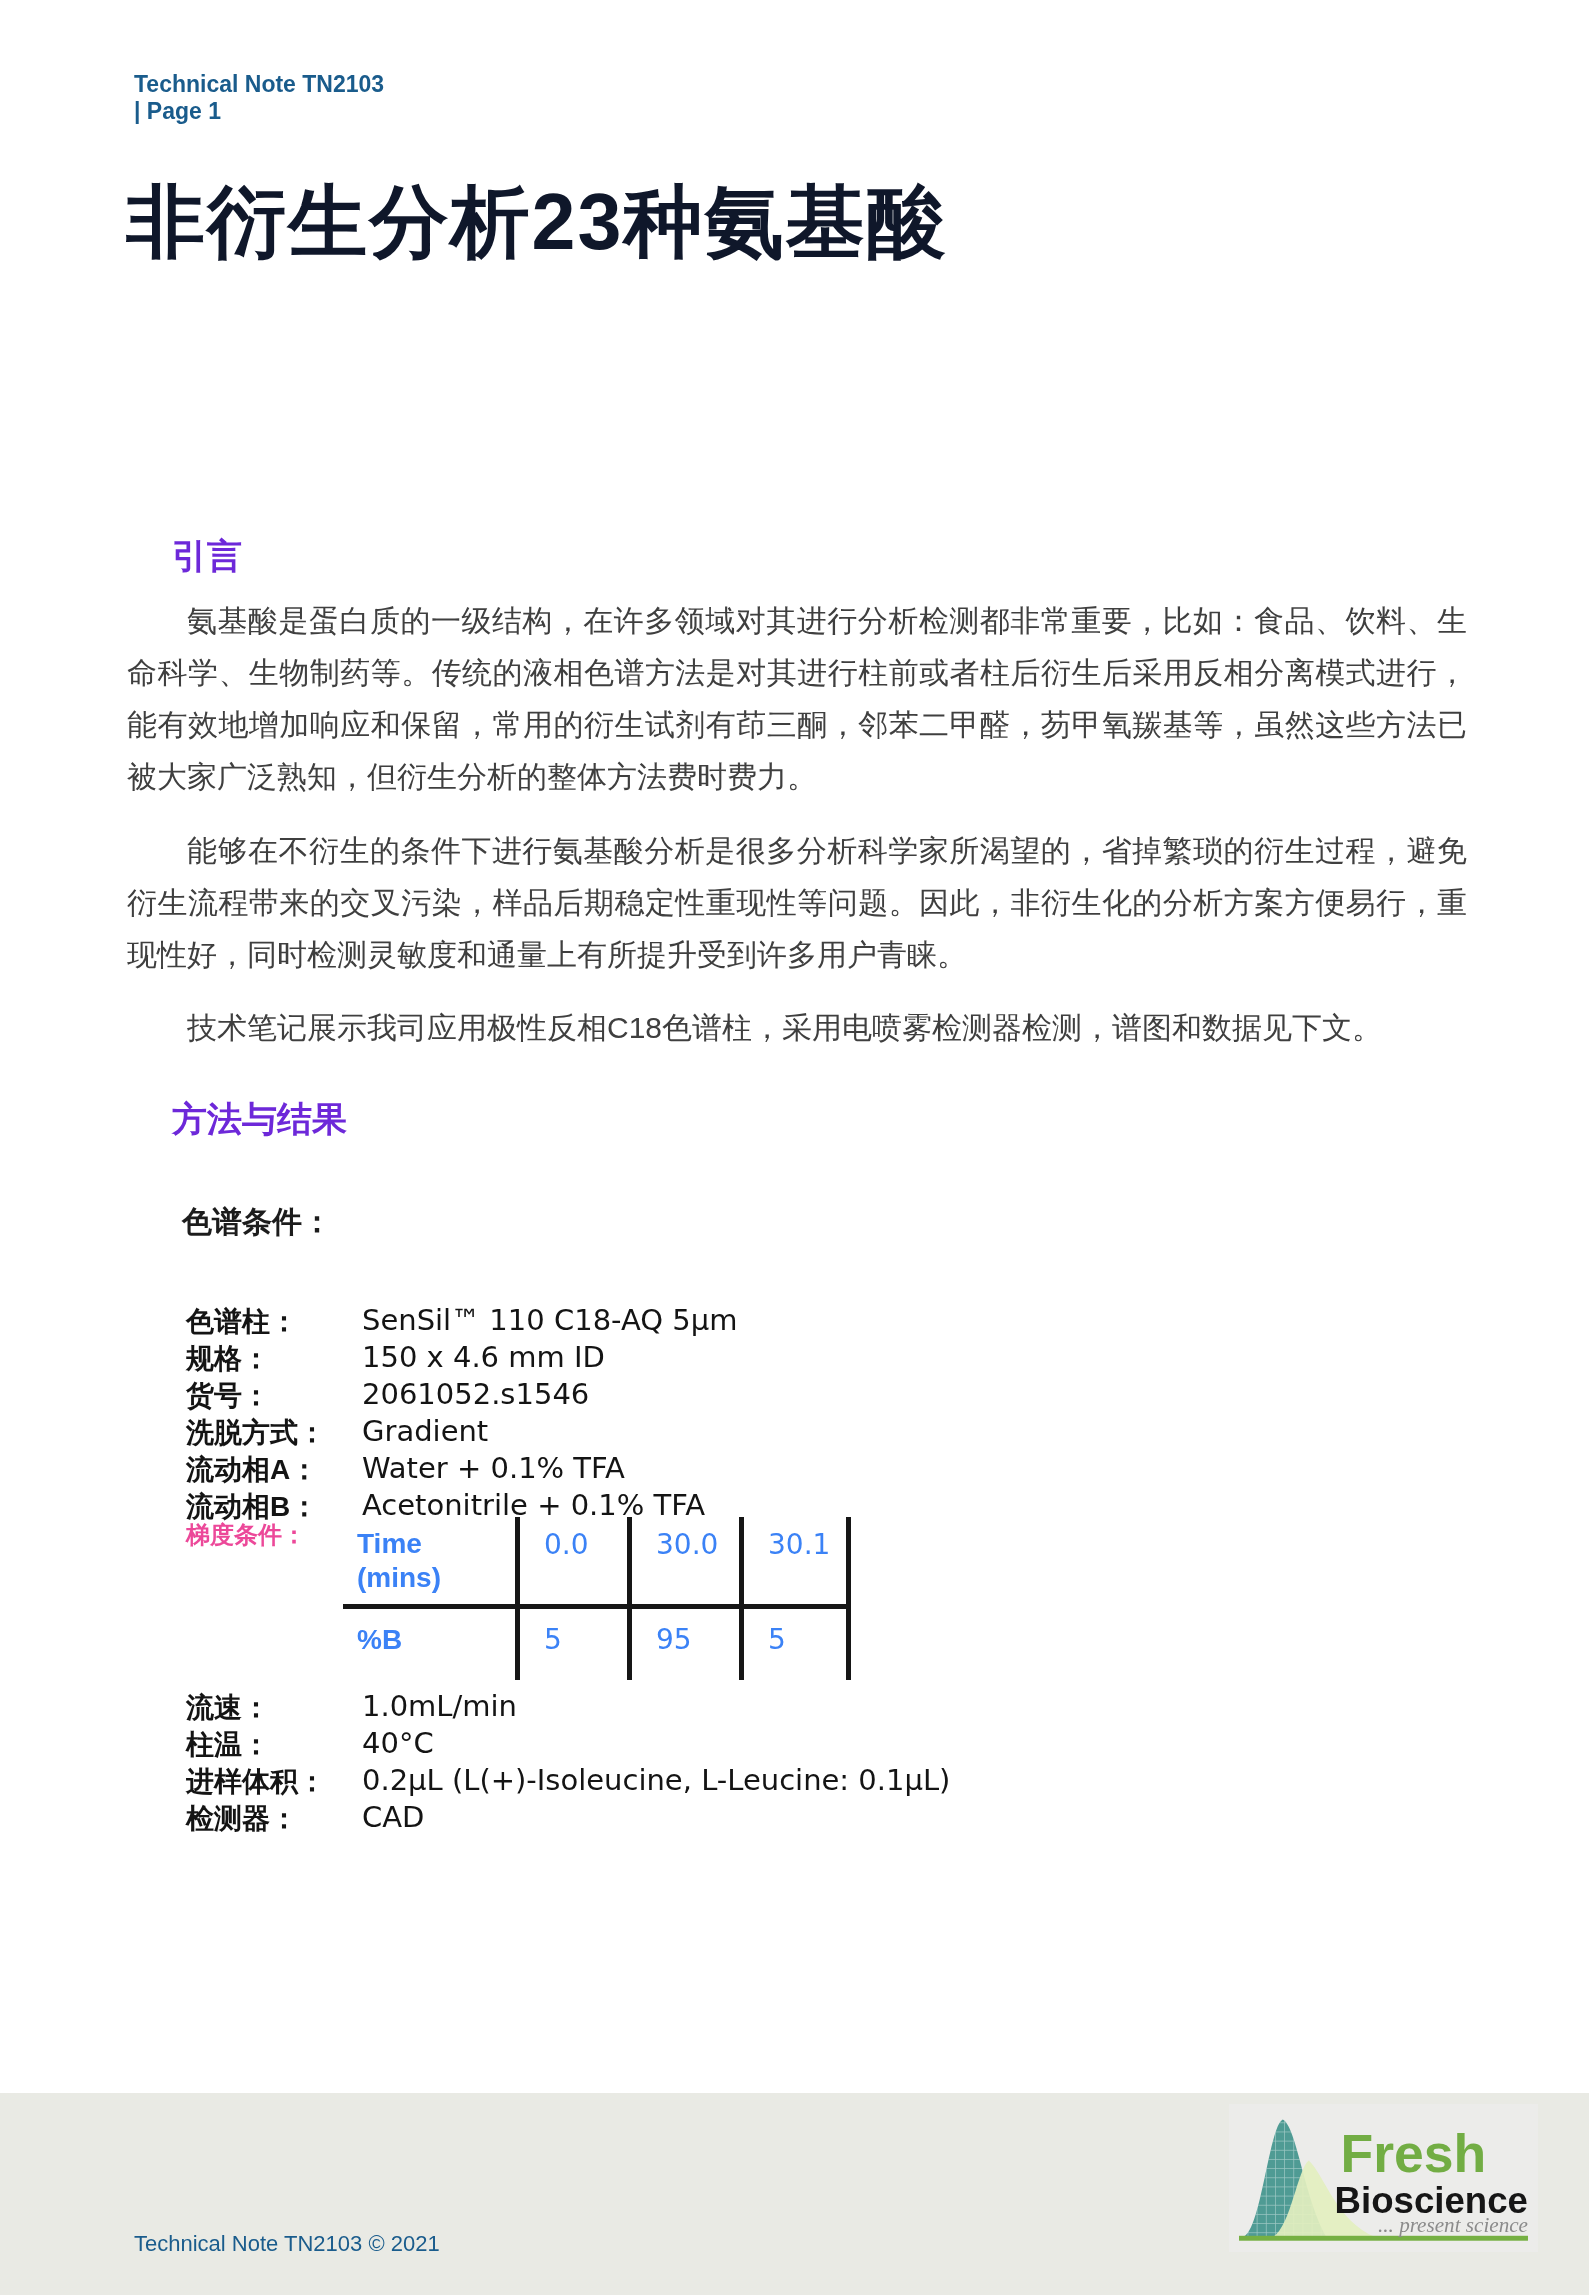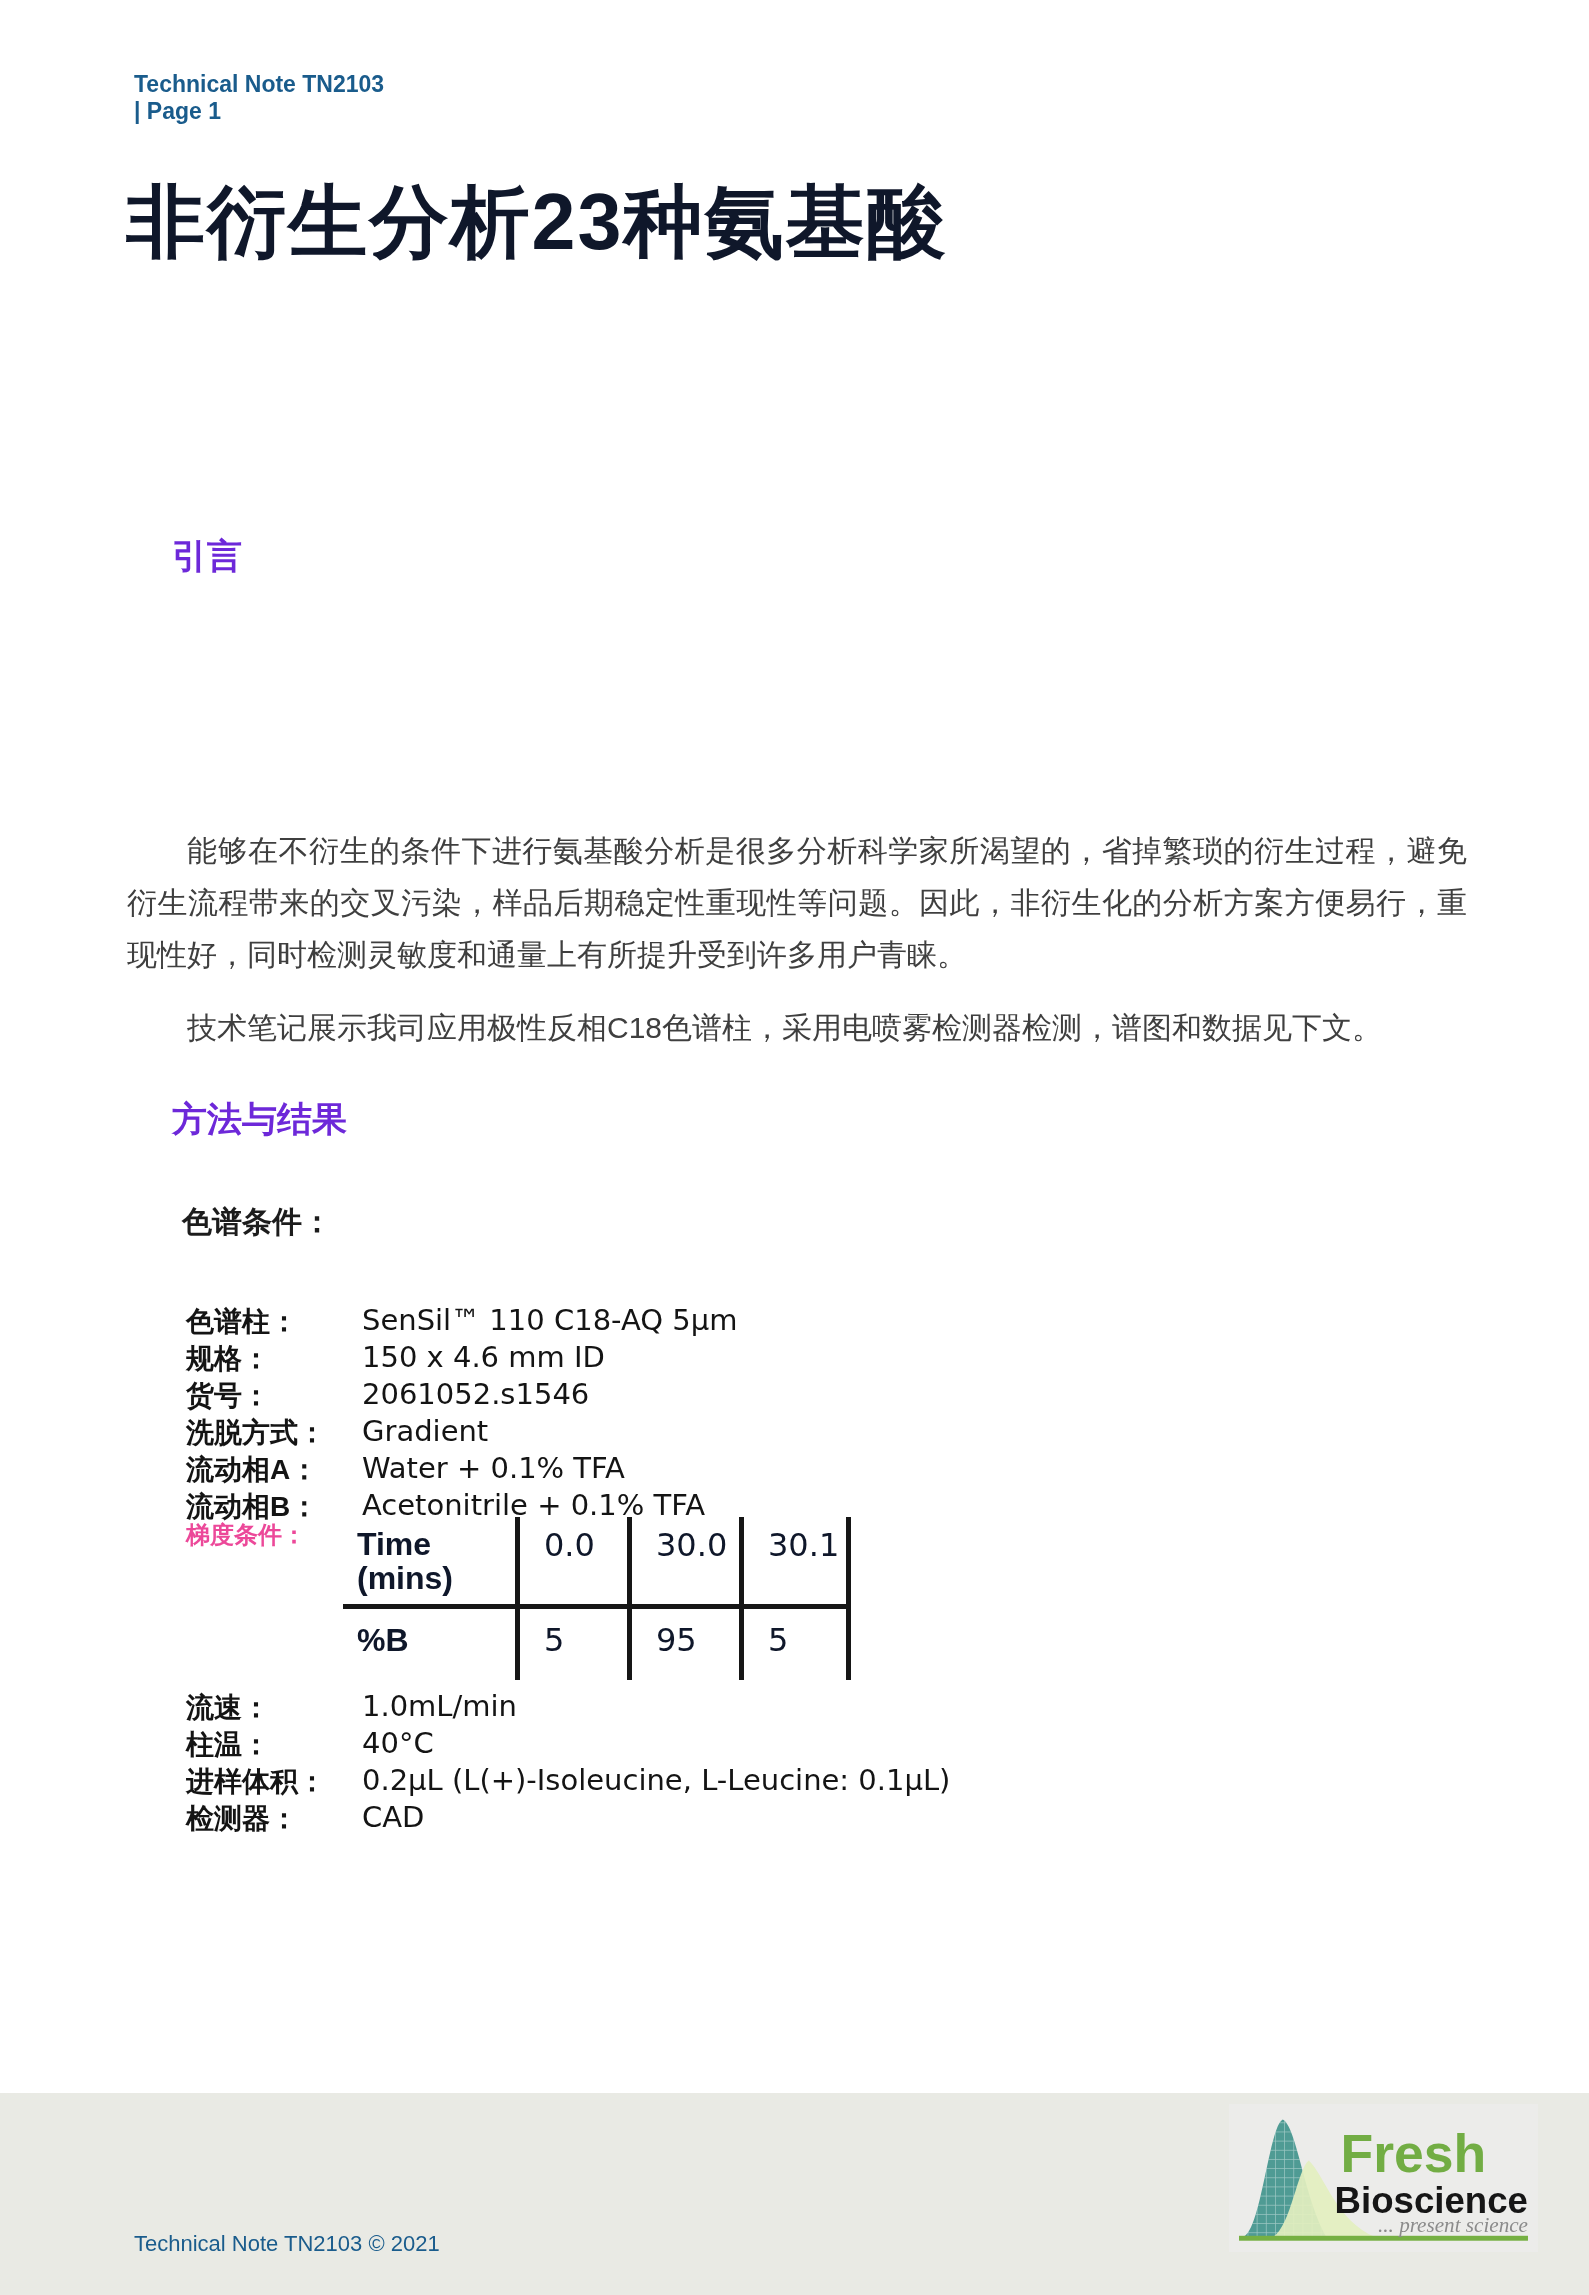--- a/index.html
+++ b/index.html
@@ -25,21 +25,21 @@
   .speclist{position:absolute;left:186px;}
   .list1{top:1303px;} .list2{top:1689px;}
   .specrow{display:flex;height:37px;align-items:flex-start;gap:23px;}
   .speclabel{width:153px;font-size:28px;font-weight:700;color:#141414;white-space:nowrap;}
   .specvalue{font-size:29px;color:#141414;font-family:"DejaVu Sans","Liberation Sans",sans-serif;white-space:nowrap;}
   
   .gradlabel{position:absolute;left:186px;top:1519px;font-size:24px;font-weight:700;color:#ec4899;}
   .gtable{position:absolute;left:343px;top:1517px;display:grid;
           grid-template-columns:172px 112px 112px 112px;grid-template-rows:92px 71px;
           font-family:"DejaVu Sans","Liberation Sans",sans-serif;}
-  .gtable .cell{font-size:32px;line-height:34px;color:#0f172a;}
+  .gtable .cell{font-size:28px;line-height:34px;color:#3b82f6;}
   .gtable .vline{border-left:5px solid #161616;}
   .gtable .rline{border-right:5px solid #161616;}
   .gtable .hline{border-bottom:5px solid #161616;}
   .gtable .hcell{font-weight:700;padding:10px 0 0 14px;font-family:"Liberation Sans",sans-serif;}
   .gtable .vcell{padding:11.3px 0 0 24px;}
   .gtable .bcell{font-weight:700;padding:14px 0 0 14px;font-family:"Liberation Sans",sans-serif;}
   .gtable .v2cell{padding:14px 0 0 24px;}
   
   .footer{position:absolute;left:0;top:2093px;width:1589px;height:203px;background:#e9eae4;border-bottom:3.5px solid #d8dad3;}
   .footnote{position:absolute;left:134px;top:138px;font-size:22px;color:#1a5c8c;}
@@ -51,20 +51,21 @@
 <div class="page">
 
   <div class="hdr">
     <span>Technical Note TN2103</span>
     <span>| Page 1</span>
   </div>
 
   <div class="title">非衍生分析23种氨基酸</div>
 
   <div class="h-teal h-intro">引言</div>
+  <div class="para p1">氨基酸是蛋白质的一级结构，在许多领域对其进行分析检测都非常重要，比如：食品、饮料、生命科学、生物制药等。传统的液相色谱方法是对其进行柱前或者柱后衍生后采用反相分离模式进行，能有效地增加响应和保留，常用的衍生试剂有茚三酮，邻苯二甲醛，芴甲氧羰基等，虽然这些方法已被大家广泛熟知，但衍生分析的整体方法费时费力。</div>
   <div class="para p2">能够在不衍生的条件下进行氨基酸分析是很多分析科学家所渴望的，省掉繁琐的衍生过程，避免衍生流程带来的交叉污染，样品后期稳定性重现性等问题。因此，非衍生化的分析方案方便易行，重现性好，同时检测灵敏度和通量上有所提升受到许多用户青睐。</div>
   <div class="para p3">技术笔记展示我司应用极性反相C18色谱柱，采用电喷雾检测器检测，谱图和数据见下文。</div>
 
   <div class="h-teal h-methods">方法与结果</div>
   <div class="h-cond">色谱条件：</div>
 
   <div class="speclist list1">
     <div class="specrow">
       <span class="speclabel">色谱柱：</span>
       <span class="specvalue">SenSil™ 110 C18-AQ 5μm</span>

